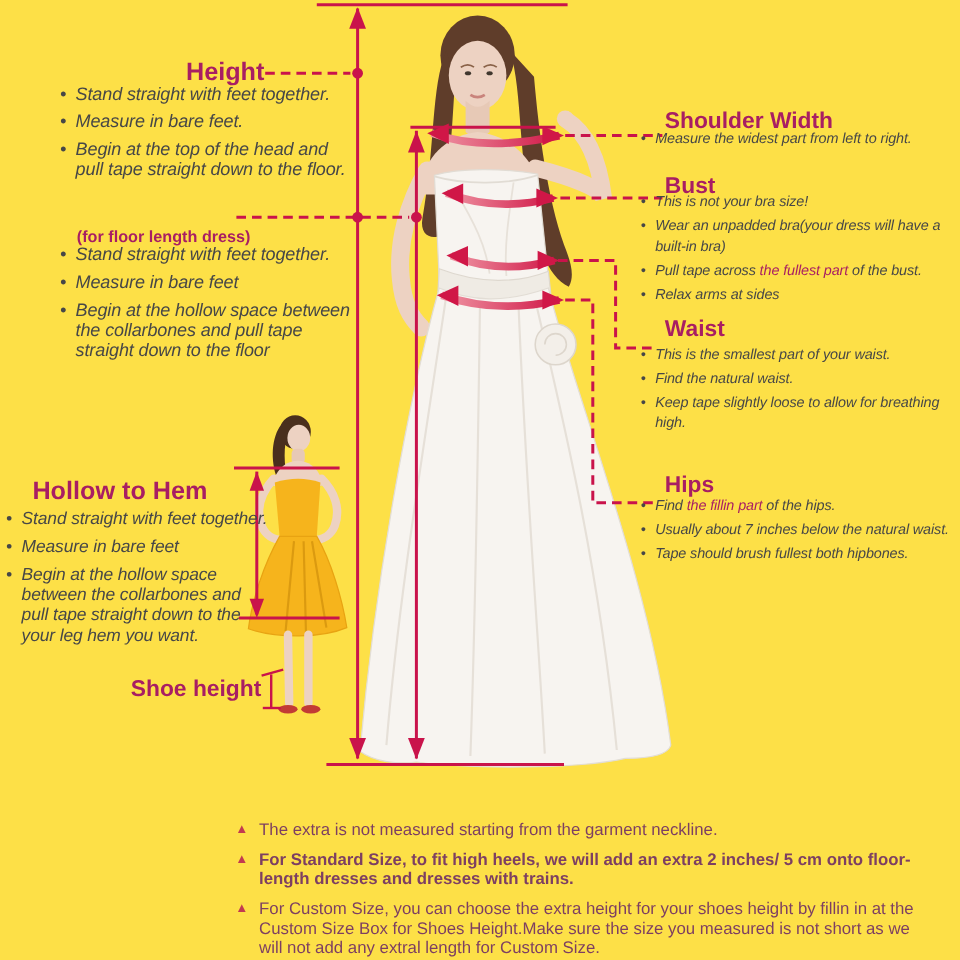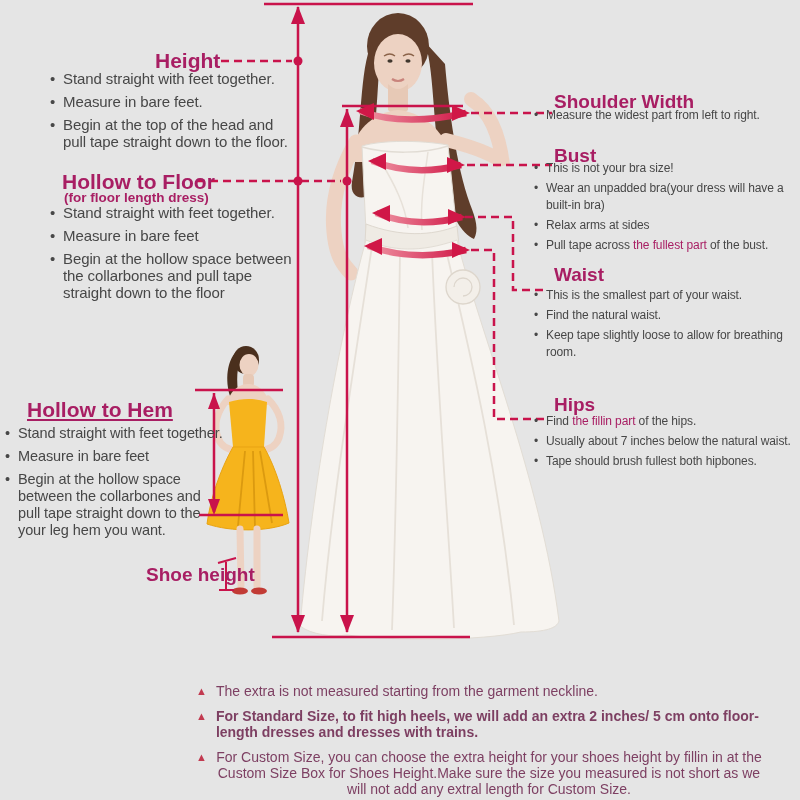--- a/index.html
+++ b/index.html
@@ -3,29 +3,29 @@
 <meta charset="utf-8">
 <style>
   :root{
     --heading:#a81e63;
     --line:#c9134b;
     --body:#474747;
     --note:#7d3f62;
     --tri:#c23a50;
   }
   html,body{margin:0;padding:0;background:#fff;}
-  .canvas{position:relative;width:800px;height:800px;background:#e5e5e5;
+  .canvas{position:relative;width:800px;height:800px;background:#fde047;
           font-family:"Liberation Sans", sans-serif;overflow:hidden;}
   svg.overlay{position:absolute;left:0;top:0;}
   .sec-title{position:absolute;color:var(--heading);font-weight:bold;line-height:1;}
   .t21{font-size:21px;}
   .t19{font-size:19px;}
   .sub{position:absolute;color:var(--heading);font-weight:bold;font-size:13.5px;line-height:1;}
   ul.blist{position:absolute;margin:0;padding:0;list-style:none;color:var(--body);}
-  ul.blist li{position:relative;padding-left:15px;}
+  ul.blist li{position:relative;padding-left:15px;font-style:italic;}
   ul.blist li::before{content:"\2022";position:absolute;left:2px;top:0;color:var(--body);}
   ul.left-col{font-size:15px;line-height:17px;letter-spacing:-0.1px;}
   ul.left-col li{margin-bottom:6px;}
   ul.right-col{font-size:12px;line-height:17px;letter-spacing:-0.1px;}
   ul.right-col li{margin-bottom:3px;padding-left:14px;}
   .em{color:var(--heading);}
   .notes{position:absolute;left:196px;top:683px;width:566px;}
   .note{display:flex;align-items:flex-start;margin-bottom:9px;color:var(--note);
         font-size:14px;line-height:16px;}
   .note .tri{color:var(--tri);font-size:11px;line-height:16px;margin-right:9px;flex:0 0 auto;}
@@ -135,72 +135,71 @@
     </g>
   </svg>
 
   <div class="sec-title t21" style="left:155px;top:50px;">Height</div>
   <ul class="blist left-col" style="left:48px;top:70px;width:252px;">
     <li>Stand straight with feet together.</li>
     <li>Measure in bare feet.</li>
     <li>Begin at the top of the head and pull tape straight down to the floor.</li>
   </ul>
 
-  <div class="sec-title t21" style="left:62px;top:171px;">Hollow to Floor</div>
   <div class="sub" style="left:64px;top:191px;">(for floor length dress)</div>
   <ul class="blist left-col" style="left:48px;top:204px;width:252px;">
     <li>Stand straight with feet together.</li>
     <li>Measure in bare feet</li>
     <li>Begin at the hollow space between the collarbones and pull tape straight down to the floor</li>
   </ul>
 
-  <div class="sec-title t21" style="left:27px;top:399px;text-decoration:underline;">Hollow to Hem</div>
+  <div class="sec-title t21" style="left:27px;top:399px;">Hollow to Hem</div>
   <ul class="blist left-col" style="left:3px;top:425px;width:222px;font-size:14.5px;">
     <li>Stand straight with feet together.</li>
     <li>Measure in bare feet</li>
     <li>Begin at the hollow space between the collarbones and pull tape straight down to the your leg hem  you want.</li>
   </ul>
 
-  <div class="sec-title t19" style="left:109px;top:565px;margin-left:37px;">Shoe height</div>
+  <div class="sec-title t19" style="left:109px;top:565px;">Shoe height</div>
 
   <div class="sec-title t19" style="left:554px;top:92px;">Shoulder Width</div>
   <ul class="blist right-col" style="left:532px;top:107px;width:268px;">
     <li>Measure the widest part from left to right.</li>
   </ul>
 
   <div class="sec-title t19" style="left:554px;top:146px;">Bust</div>
   <ul class="blist right-col" style="left:532px;top:160px;width:268px;">
     <li>This is not your bra size!</li>
     <li>Wear an unpadded bra(your dress will have a built-in bra)</li>
+    <li><span>Pull tape across </span><span class="em">the fullest part</span><span> of the bust.</span></li>
     <li>Relax arms at sides</li>
-    <li><span>Pull tape across </span><span class="em">the fullest part</span><span> of the bust.</span></li>
   </ul>
 
   <div class="sec-title t19" style="left:554px;top:265px;">Waist</div>
   <ul class="blist right-col" style="left:532px;top:287px;width:268px;">
     <li>This is the smallest part of your waist.</li>
     <li>Find the natural waist.</li>
-    <li>Keep tape slightly loose to allow for breathing room.</li>
+    <li>Keep tape slightly loose to allow for breathing high.</li>
   </ul>
 
   <div class="sec-title t19" style="left:554px;top:395px;">Hips</div>
   <ul class="blist right-col" style="left:532px;top:413px;width:268px;">
     <li><span>Find </span><span class="em">the fillin part</span><span> of the hips.</span></li>
     <li>Usually about 7 inches below the natural waist.</li>
     <li>Tape should brush fullest both hipbones.</li>
   </ul>
 
   <div class="notes">
     <div class="note">
       <span class="tri">▲</span>
       <span>The extra is not measured starting from the garment neckline.</span>
     </div>
     <div class="note">
       <span class="tri">▲</span>
       <span style="max-width:548px;display:inline-block;font-weight:bold;">For Standard Size, to fit high heels, we will add an extra 2 inches/ 5  cm onto floor-length dresses and dresses with trains.</span>
     </div>
     <div class="note">
       <span class="tri">▲</span>
-      <span style="max-width:548px;display:inline-block;text-align:center;">For Custom Size, you can choose the extra height for your shoes height by fillin in at the Custom Size Box for Shoes Height.Make sure the size you measured is not short as we will not add any extral length for Custom Size.</span>
+      <span style="max-width:548px;display:inline-block;">For Custom Size, you can choose the extra height for your shoes height by fillin in at the Custom Size Box for Shoes Height.Make sure the size you measured is not short as we will not add any extral length for Custom Size.</span>
     </div>
   </div>
 
 </div>
 
 </body></html>

